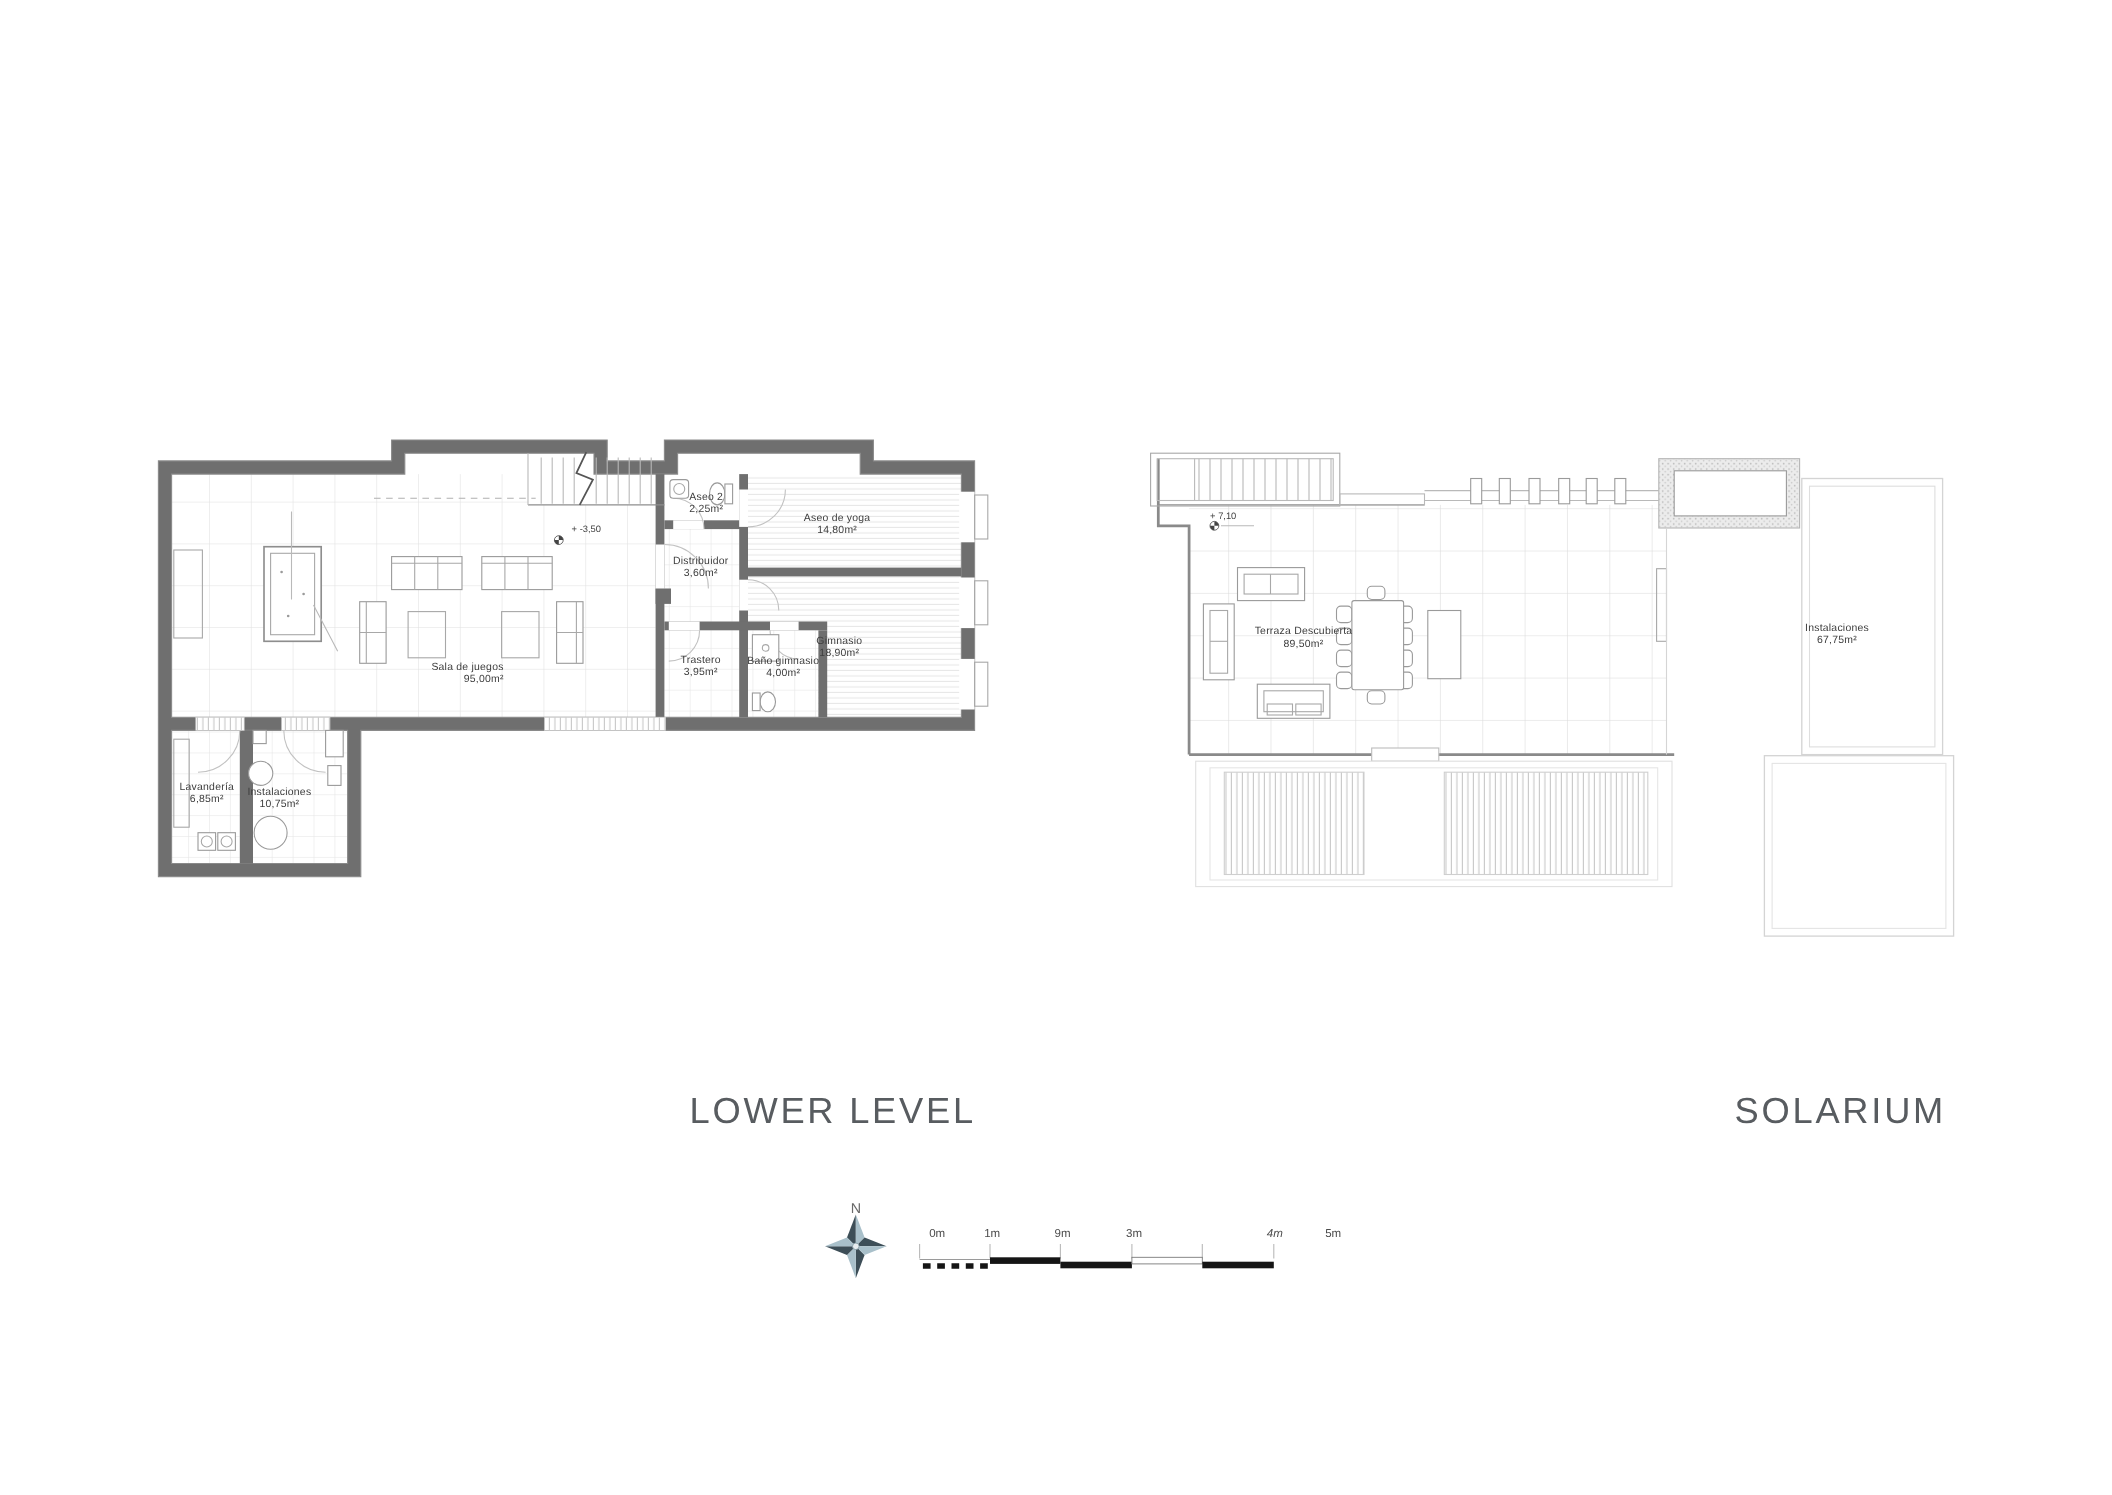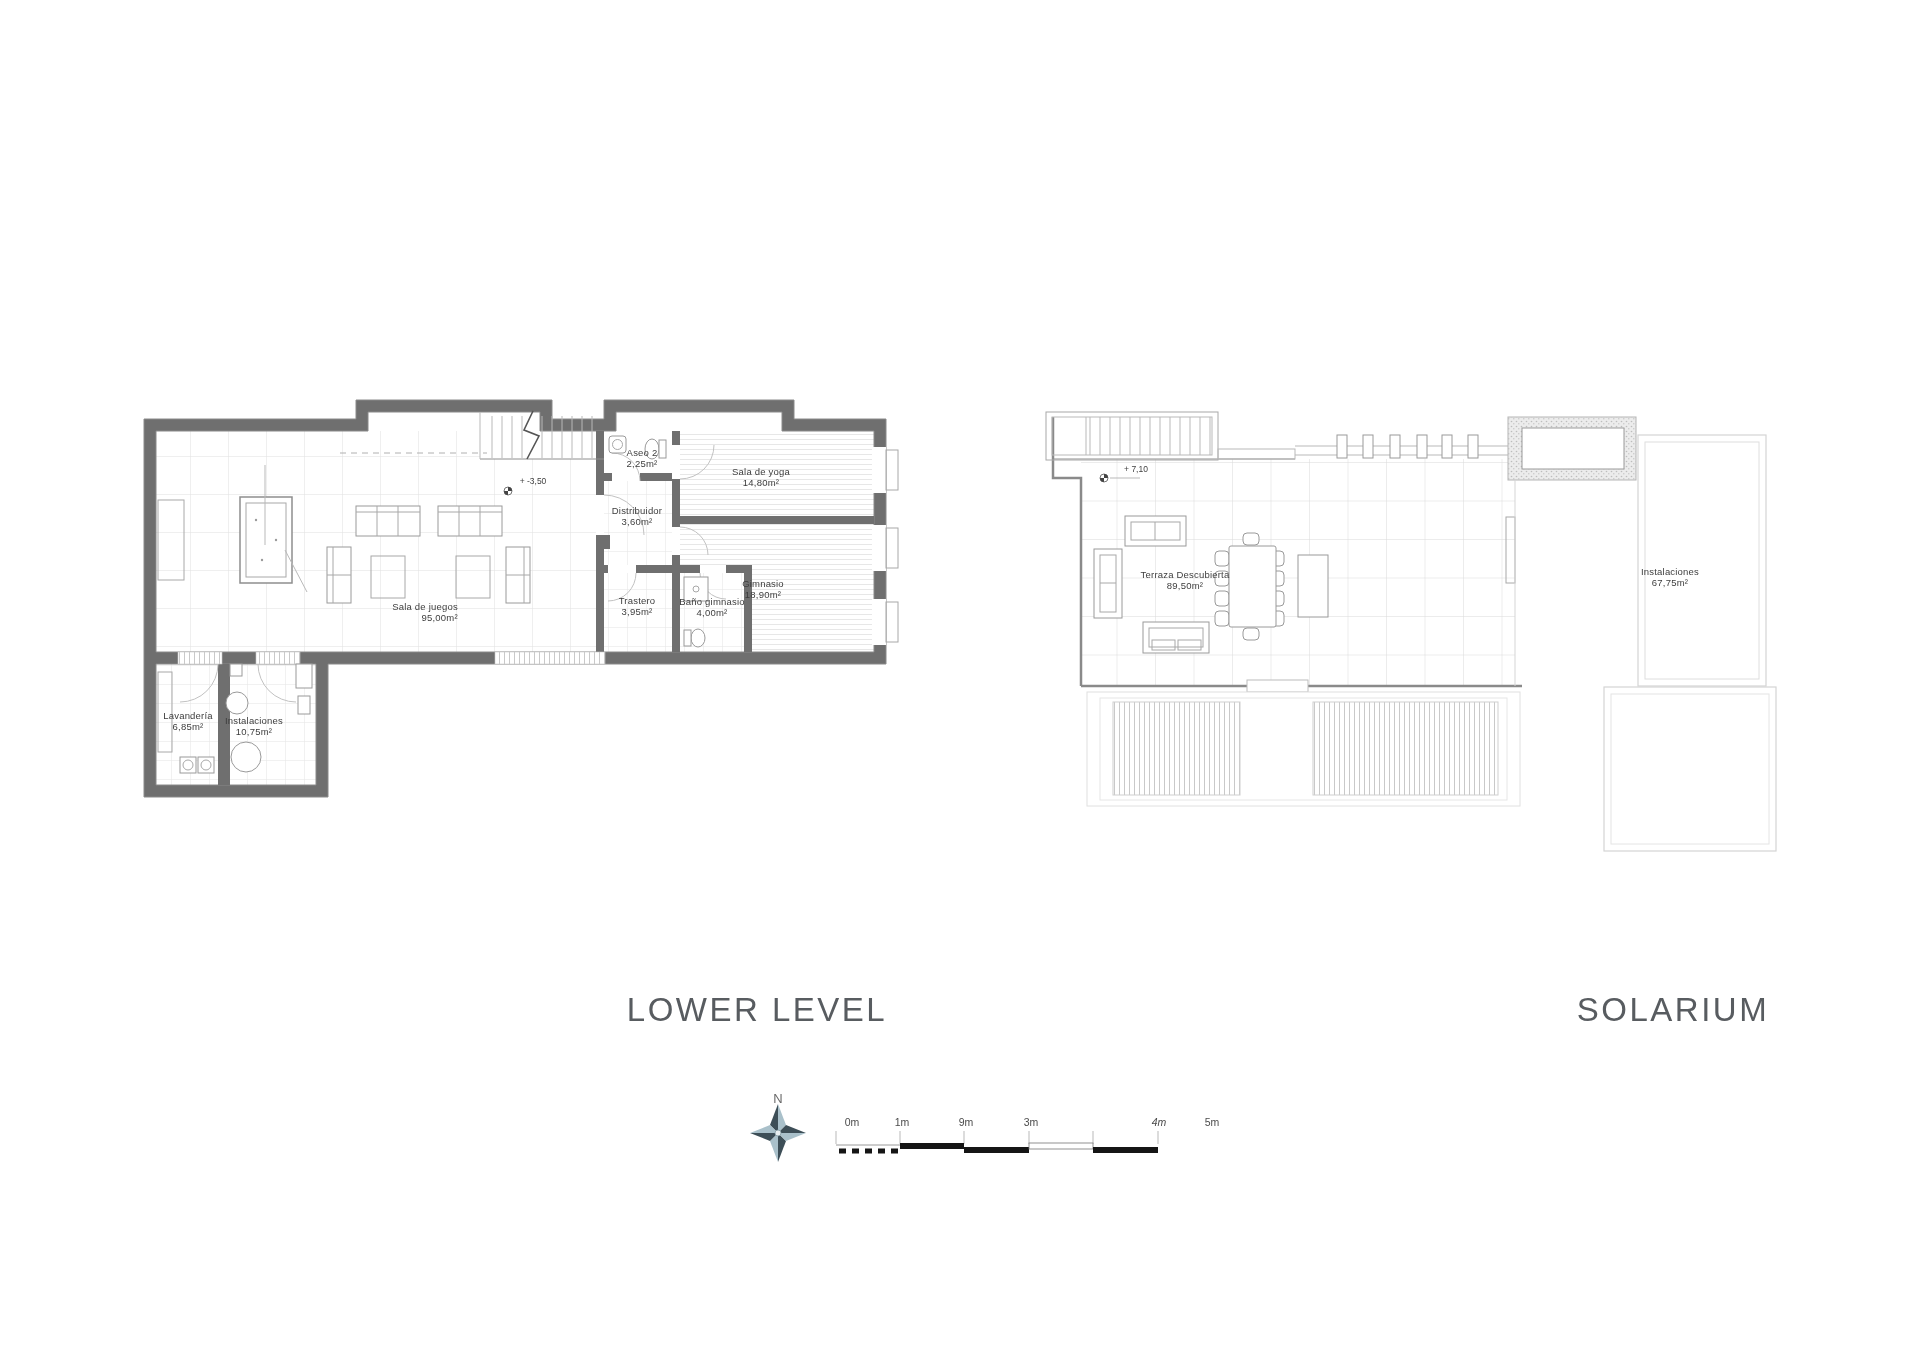--- a/index.html
+++ b/index.html
@@ -281,21 +281,21 @@
     <rect x="1029" y="1143" width="64" height="6" fill="#ffffff" stroke="#777777" stroke-width="0.8"></rect>
     <rect class="blk" x="1093" y="1147" width="65" height="6"></rect>
   </g>
 </svg>
 
 <div class="lbl" style="left:642px;top:458px;">
   <div>Aseo 2</div>
       <div>2,25m²</div>
 </div>
 <div class="lbl" style="left:761px;top:477px;">
-  <div>Sala de yoga</div>
+  <div>Aseo de yoga</div>
       <div>14,80m²</div>
 </div>
 <div class="lbl" style="left:637px;top:516px;">
   <div>Distribuidor</div>
       <div>3,60m²</div>
 </div>
 <div class="lbl" style="left:763px;top:589px;">
   <div>Gimnasio</div>
       <div>18,90m²</div>
 </div>
@@ -322,21 +322,21 @@
 <div class="lvl" style="left:533px;top:481px;">+ -3,50</div>
 
 <div class="lbl" style="left:1185px;top:580px;">
   <div>Terraza Descubierta</div>
       <div>89,50m²</div>
 </div>
 <div class="lbl" style="left:1670px;top:577px;">
   <div>Instalaciones</div>
       <div>67,75m²</div>
 </div>
-<div class="lvl" style="left:1112px;top:469px;margin-left:24px;">+ 7,10</div>
+<div class="lvl" style="left:1112px;top:469px;">+ 7,10</div>
 
 <div class="title" style="left:757px;top:1010px;">LOWER LEVEL</div>
 <div class="title" style="left:1673px;top:1010px;">SOLARIUM</div>
 
 <div class="north" style="left:778px;top:1098px;">N</div>
 
 <div class="tick" style="left:839px;top:1122px;margin-left:13px;">0m</div>
 <div class="tick" style="left:902px;top:1122px;">1m</div>
 <div class="tick" style="left:966px;top:1122px;">9m</div>
 <div class="tick" style="left:1031px;top:1122px;">3m</div>

